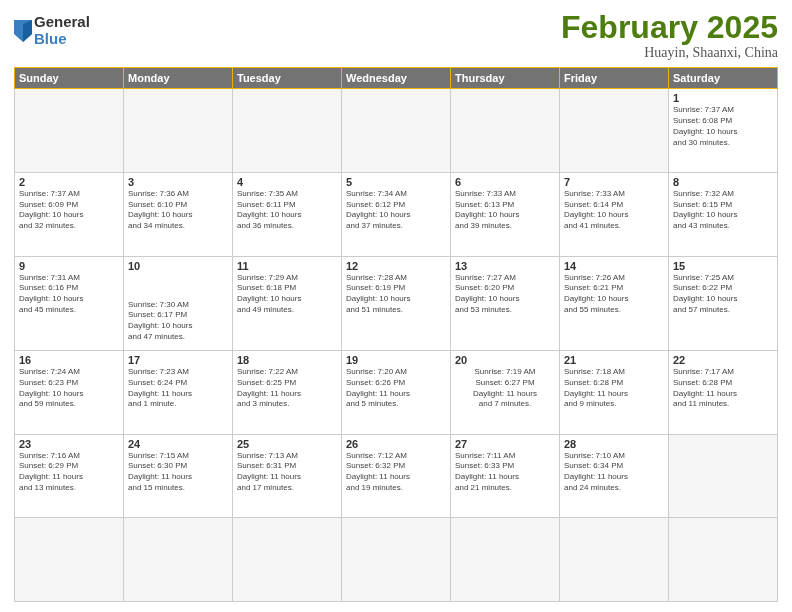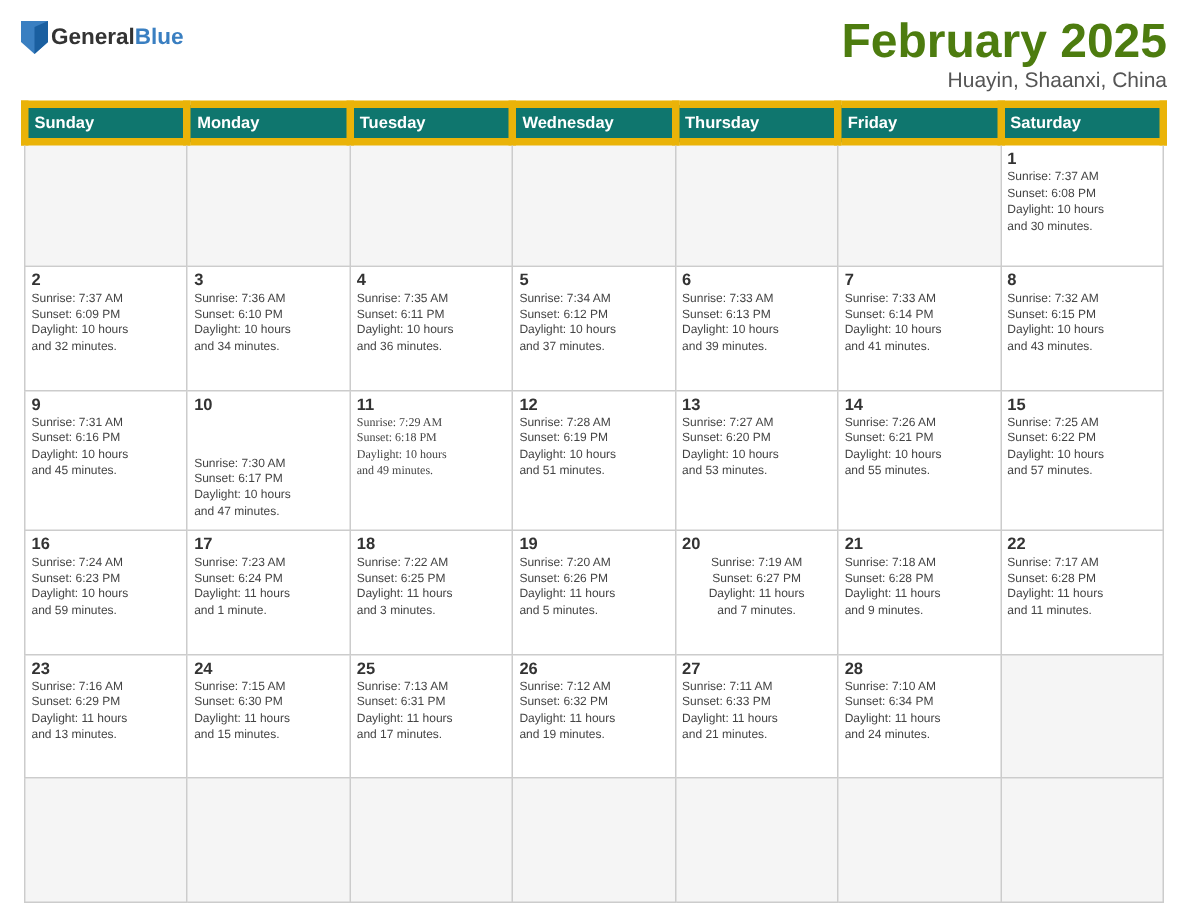--- a/index.html
+++ b/index.html
@@ -23,21 +23,21 @@
       align-items: flex-start;
       margin-bottom: 6px;
     }
     .logo {
       display: flex;
       align-items: center;
       margin-top: 4px;
     }
     .logo-text {
       display: flex;
-      flex-direction: row;
+      flex-direction: column;
       line-height: 1.1;
     }
     .logo-general {
       font-size: 15px;
       font-weight: bold;
       color: #333;
     }
     .logo-blue {
       font-size: 15px;
       font-weight: bold;
@@ -54,36 +54,37 @@
     }
     .month-title {
       font-size: 32px;
       font-weight: bold;
       color: #4d7c0f;
       line-height: 1.1;
     }
     .location {
       font-size: 14px;
       color: #555;
+      font-family: Liberation Serif, serif;
     }
     .calendar {
       flex: 1;
       border: 1px solid #ccc;
       border-collapse: collapse;
       width: 100%;
       table-layout: fixed;
     }
     .calendar th {
-      background: #0f766e;
+      background: #737373;
       color: #fff;
       font-size: 11px;
       font-weight: bold;
       padding: 4px 4px;
       text-align: left;
-      border: 5px solid #eab308;
+      border: 1px solid #eab308;
     }
     .calendar td {
       border: 1px solid #ccc;
       vertical-align: top;
       padding: 3px 4px;
       font-size: 8.5px;
       color: #333;
       background: #fff;
       height: 80px;
     }
@@ -213,21 +214,21 @@
           </td>
           <td>
             <span class="day-number">10</span>
             <div class="day-info" style="white-space: pre-line; margin-top: 28px;">Sunrise: 7:30 AM
 Sunset: 6:17 PM
 Daylight: 10 hours
 and 47 minutes.</div>
           </td>
           <td>
             <span class="day-number">11</span>
-            <div class="day-info" style="white-space: pre-line; font-family: Liberation Serif, serif;">Sunrise: 7:29 AM
+            <div class="day-info" style="white-space: pre-line;">Sunrise: 7:29 AM
 Sunset: 6:18 PM
 Daylight: 10 hours
 and 49 minutes.</div>
           </td>
           <td>
             <span class="day-number">12</span>
             <div class="day-info" style="white-space: pre-line;">Sunrise: 7:28 AM
 Sunset: 6:19 PM
 Daylight: 10 hours
 and 51 minutes.</div>

